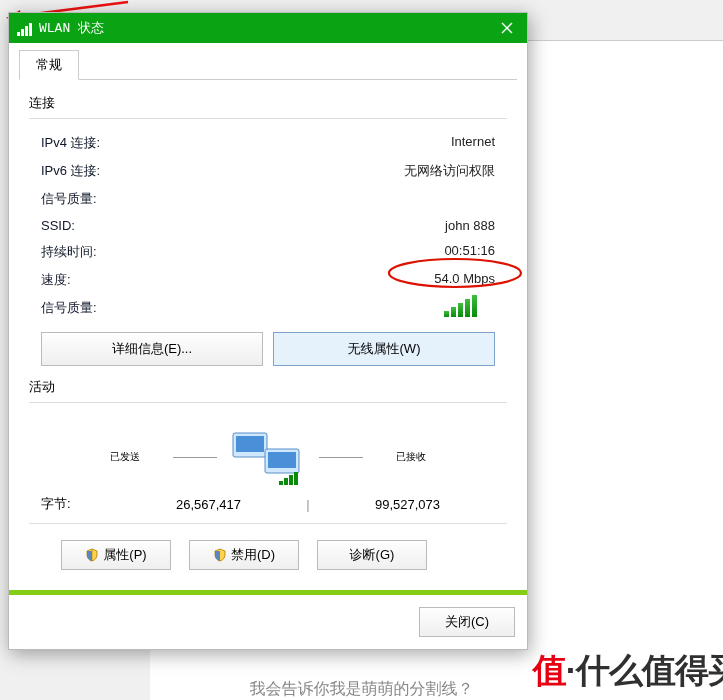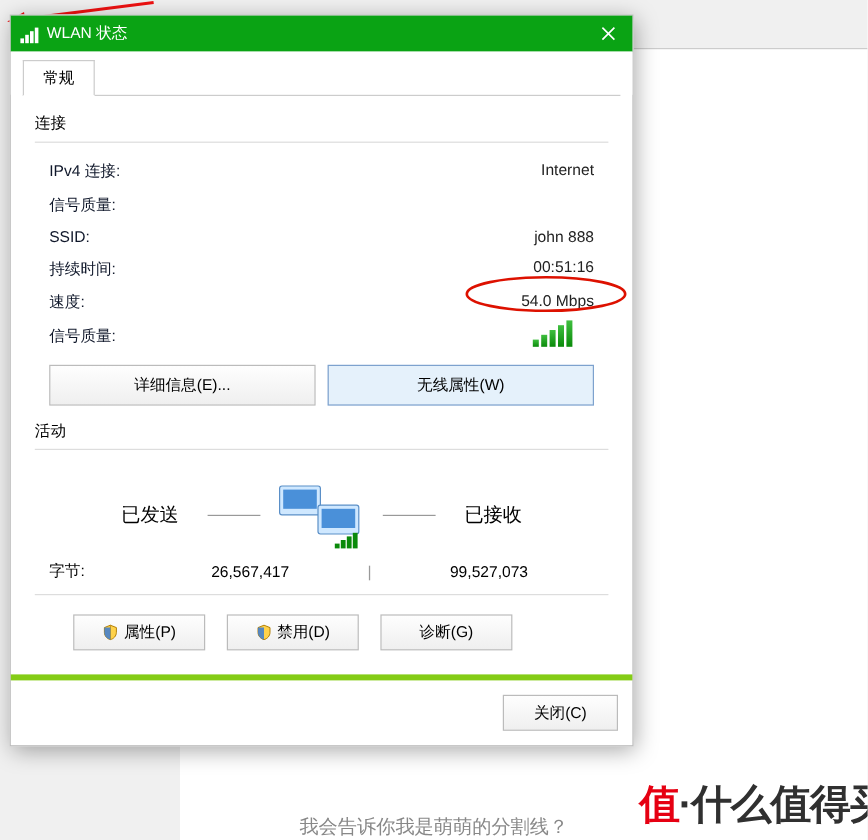--- a/index.html
+++ b/index.html
@@ -15,21 +15,21 @@
 .bg-linkhead { color: #0066cc; font-size: 13px; margin-top: 22px; }
 .bg-content { padding: 8px 10px; }
 
 .red-arrow { position: absolute; left: -2px; top: -2px; width: 140px; height: 24px; }
 .red-arrow svg { width: 100%; height: 100%; }
 
 .wlan-dialog { position: absolute; left: 8px; top: 12px; width: 520px; background: #fff; box-shadow: 2px 4px 18px rgba(0,0,0,0.35); border: 1px solid #bbb; }
 .titlebar { background: #0aa314; color: #fff; height: 30px; display: flex; align-items: center; padding-left: 8px; }
 .titlebar .sig-icon { width: 16px; height: 16px; margin-right: 6px; display:flex; align-items:flex-end; gap:1px;}
 .titlebar .sig-icon div { background:#fff; width:3px;}
-.titlebar .t-title { flex: 1; font-size: 13px; }
+.titlebar .t-title { flex: 1; font-size: 13px; font-family: Liberation Mono, monospace; }
 .titlebar .t-close { width: 40px; height: 30px; display: flex; align-items: center; justify-content: center; cursor: pointer; }
 
 .tabstrip { background: #fff; padding: 6px 20px 0 10px; }
 .tab { display: inline-block; border: 1px solid #ccc; border-bottom: 1px solid #fff; padding: 5px 16px; font-size: 13px; background:#fff; position:relative; top:1px; }
 .tab-body { border-top: 1px solid #ccc; margin: 0 10px; padding: 14px 10px 8px 10px; }
 
 .group-label { font-size: 13px; margin-bottom: 6px; }
 .hr { border: none; border-top: 1px solid #ddd; margin: 2px 0 10px 0; }
 
 .kv { display: flex; font-size: 13px; padding: 5px 12px; }
@@ -41,21 +41,21 @@
 .red-ellipse svg { width:100%; height:100%; }
 
 .sig-bars { display:flex; align-items:flex-end; gap:2px; height:20px; justify-content:flex-end; padding-right:18px; margin-top:-2px;}
 .sig-bars div{ width:5px; background:linear-gradient(#3fbf3f,#0a8a0a); }
 .sig-bars .b1{height:6px}.sig-bars .b2{height:10px}.sig-bars .b3{height:14px}.sig-bars .b4{height:18px}.sig-bars .b5{height:22px}
 
 .btn-row { display:flex; gap:10px; padding:10px 12px 12px 12px; }
 .btn { flex:1; height:34px; border:1px solid #bbb; background:linear-gradient(#fefefe,#efefef); font-size:13px; cursor:pointer; display:flex; align-items:center; justify-content:center; gap:4px;}
 .btn.sel { border-color:#7da2ce; background:#e5f1fb; }
 
-.activity-head { display:flex; align-items:center; justify-content:center; gap:8px; font-size:16px; padding:14px 0 2px 0; position:relative;}
+.activity-head { display:flex; align-items:center; justify-content:center; gap:8px; font-size:10px; padding:14px 0 2px 0; position:relative;}
 .act-line { height:1px; background:#999; width:44px; }
 .act-label { width:80px; text-align:center; }
 .net-icon { width:86px; height:60px; position:relative; }
 .net-icon svg { width:100%; height:100%; }
 
 .bytes-row { display:flex; font-size:13px; padding:6px 12px 8px 12px; align-items:center; }
 .bytes-row .bk { flex:0 0 80px; }
 .bytes-row .bv { flex:1; text-align:center; }
 .bytes-row .bsep { width:24px; text-align:center; color:#999; }
 
@@ -125,20 +125,24 @@
     <div class="tab">常规</div>
   </div>
 
   <div class="tab-body">
     <div class="group-label">连接</div>
     <hr class="hr">
 
     <div class="kv">
         <div class="k">IPv4 连接:</div>
         <div class="v">Internet</div>
+      </div>
+    <div class="kv">
+        <div class="k">IPv6 连接:</div>
+        <div class="v">无网络访问权限</div>
       </div>
     <div class="kv">
         <div class="k">信号质量:</div>
       </div>
     <div class="kv">
         <div class="k">SSID:</div>
         <div class="v">john 888</div>
       </div>
     <div class="kv">
         <div class="k">持续时间:</div>

